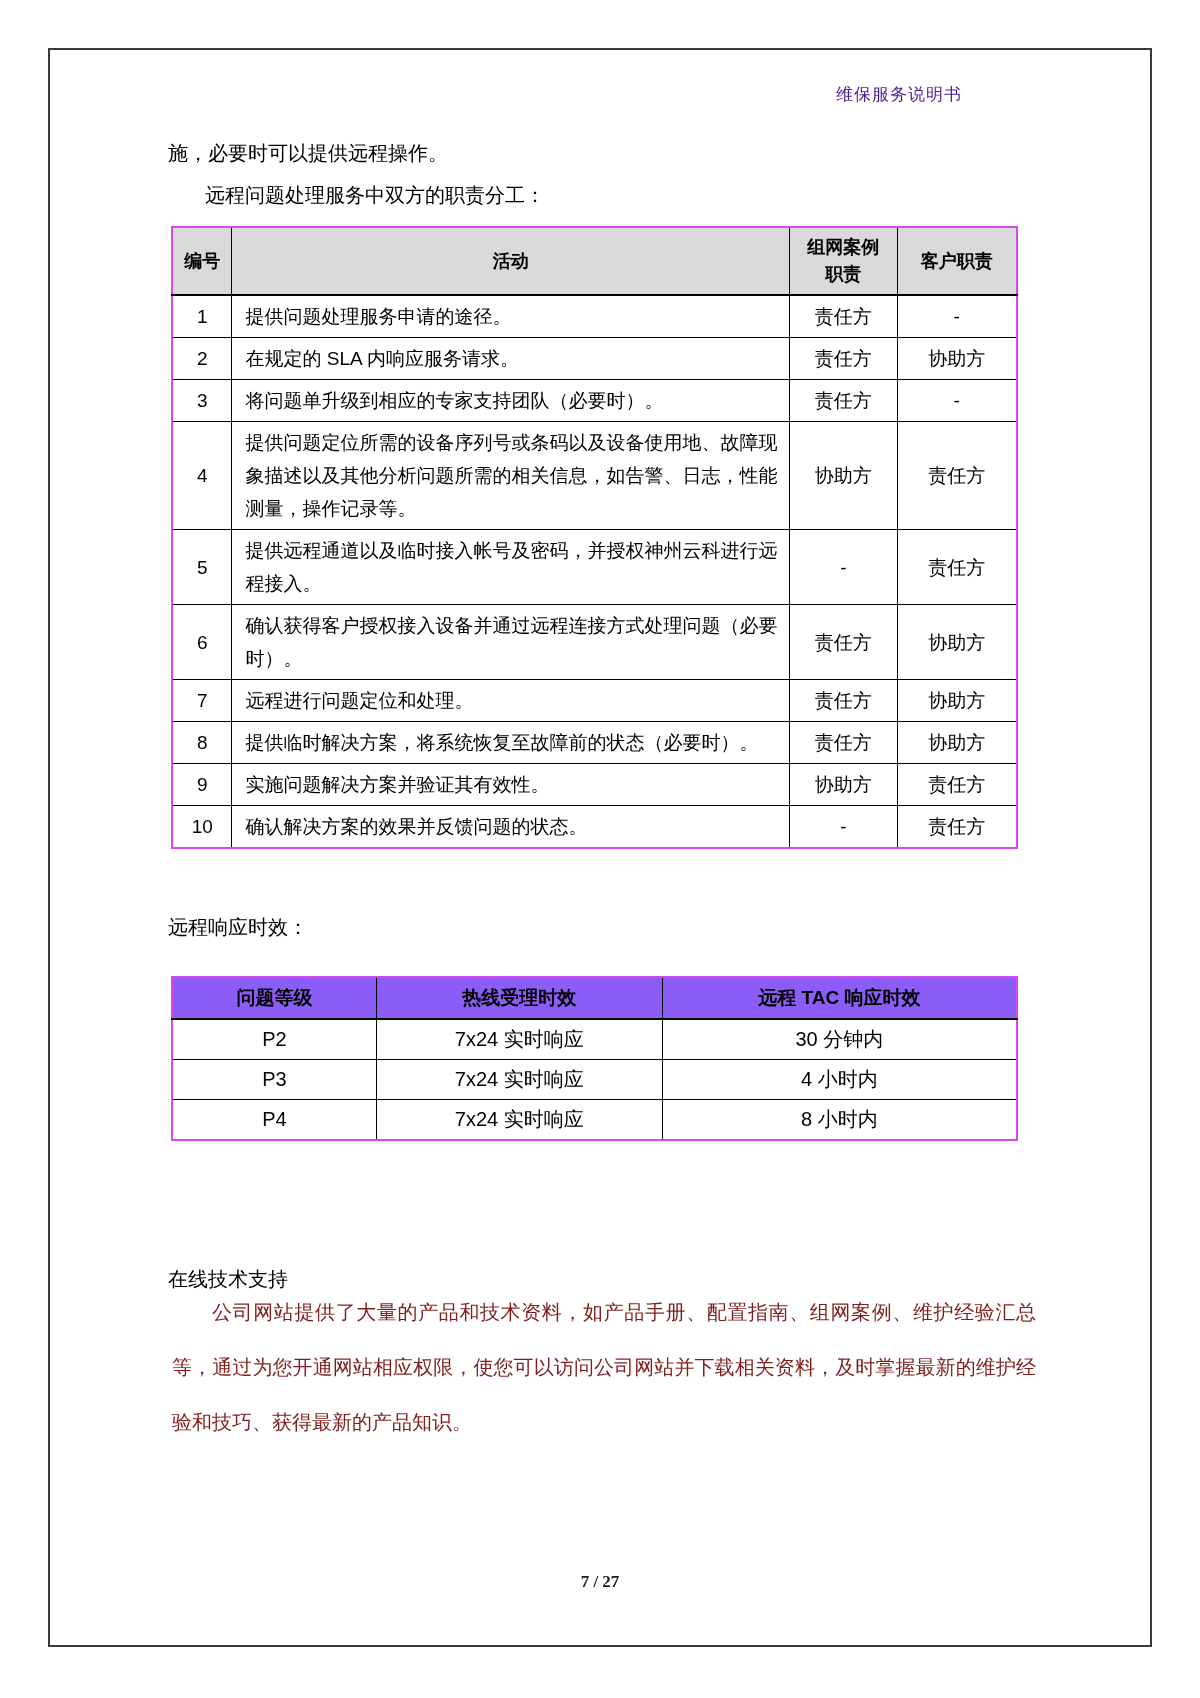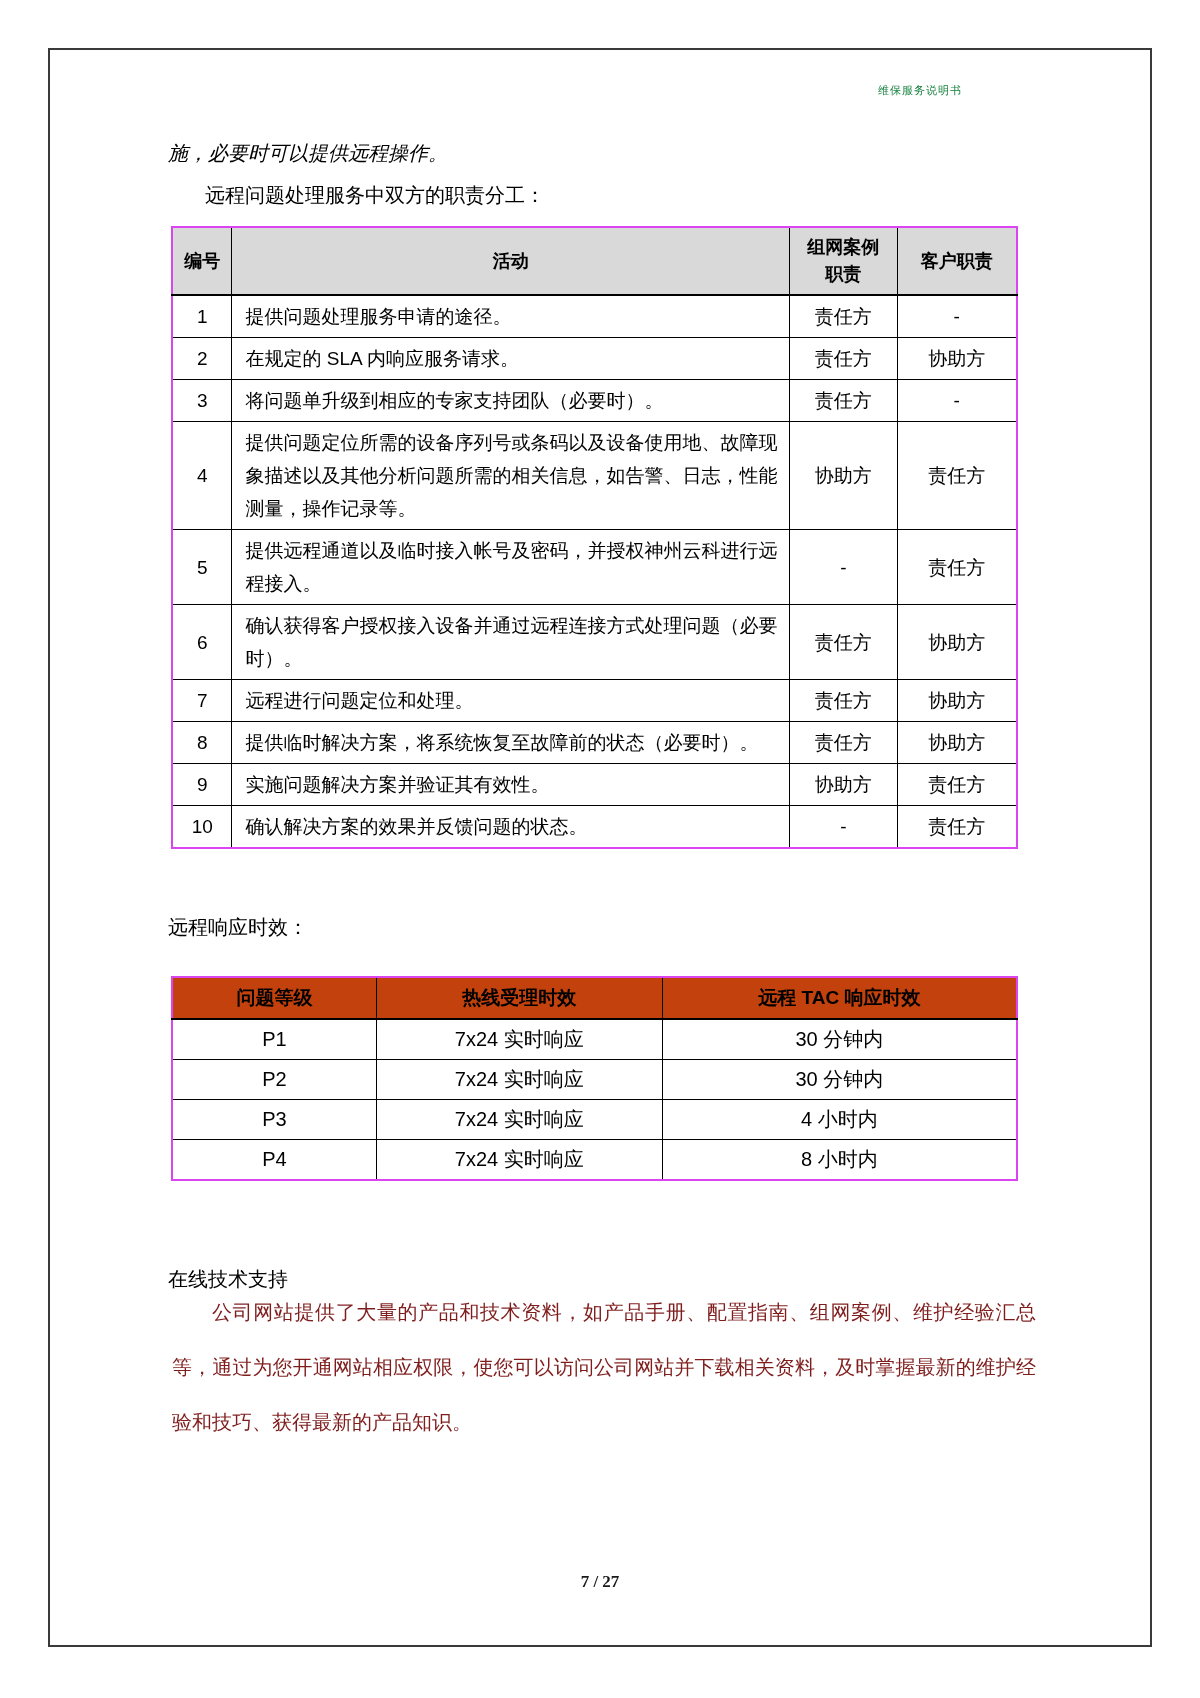--- a/index.html
+++ b/index.html
@@ -16,29 +16,29 @@
   .page-border {
     position:absolute;
     left:48px; top:48px; right:48px; bottom:51px;
     border:2px solid #3a3a3a;
     pointer-events:none;
   }
   .doc-header {
     position:absolute;
     top:83px; right:238px;
     font-family:Liberation Serif, serif;
-    font-size:11px;
+    font-size:17px;
     letter-spacing:1px;
-    color:#15803d;
+    color:#4c1d95;
   }
   .para-cont {
     position:absolute; left:168px;
     font-size:20px; color:#000;
   }
-  .p-top1 { top:140px;font-style:italic; }
+  .p-top1 { top:140px; }
   .p-top2 { top:182px; left:205px; }
   .tbl-wrap1 { position:absolute; top:226px; left:171px; width:847px; }
   .tbl-wrap2 { position:absolute; top:976px; left:171px; width:847px; }
   table {
     width:100%;
     border-collapse:collapse;
     table-layout:fixed;
     border:2px solid #d946ef;
   }
   th, td {
@@ -61,21 +61,21 @@
     line-height:33px;
     padding:4px 8px;
   }
   .t1 td.c { text-align:center; }
   .t1 td.act { text-align:left; padding-left:13px; padding-right:2px; }
   .col-no { width:7.1%; }
   .col-act { width:66%; }
   .col-yk { width:12.7%; }
   .col-cu { width:14.2%; }
   .t2 th {
-    background:#c2410c;
+    background:#8b5cf6;
     font-size:19px;
     font-weight:bold;
     text-align:center;
     padding:6px 12px;
     line-height:28px;
     border-bottom:2px solid #000;
     margin-left:11px;
   }
   .t2 td {
     font-size:20px;
@@ -217,25 +217,20 @@
       </colgroup>
       <thead>
         <tr>
           <th>问题等级</th>
           <th>热线受理时效</th>
           <th>远程 TAC 响应时效</th>
         </tr>
       </thead>
       <tbody>
         <tr>
-          <td>P1</td>
-          <td>7x24 实时响应</td>
-          <td>30 分钟内</td>
-        </tr>
-        <tr>
           <td>P2</td>
           <td>7x24 实时响应</td>
           <td>30 分钟内</td>
         </tr>
         <tr>
           <td>P3</td>
           <td>7x24 实时响应</td>
           <td>4 小时内</td>
         </tr>
         <tr>

